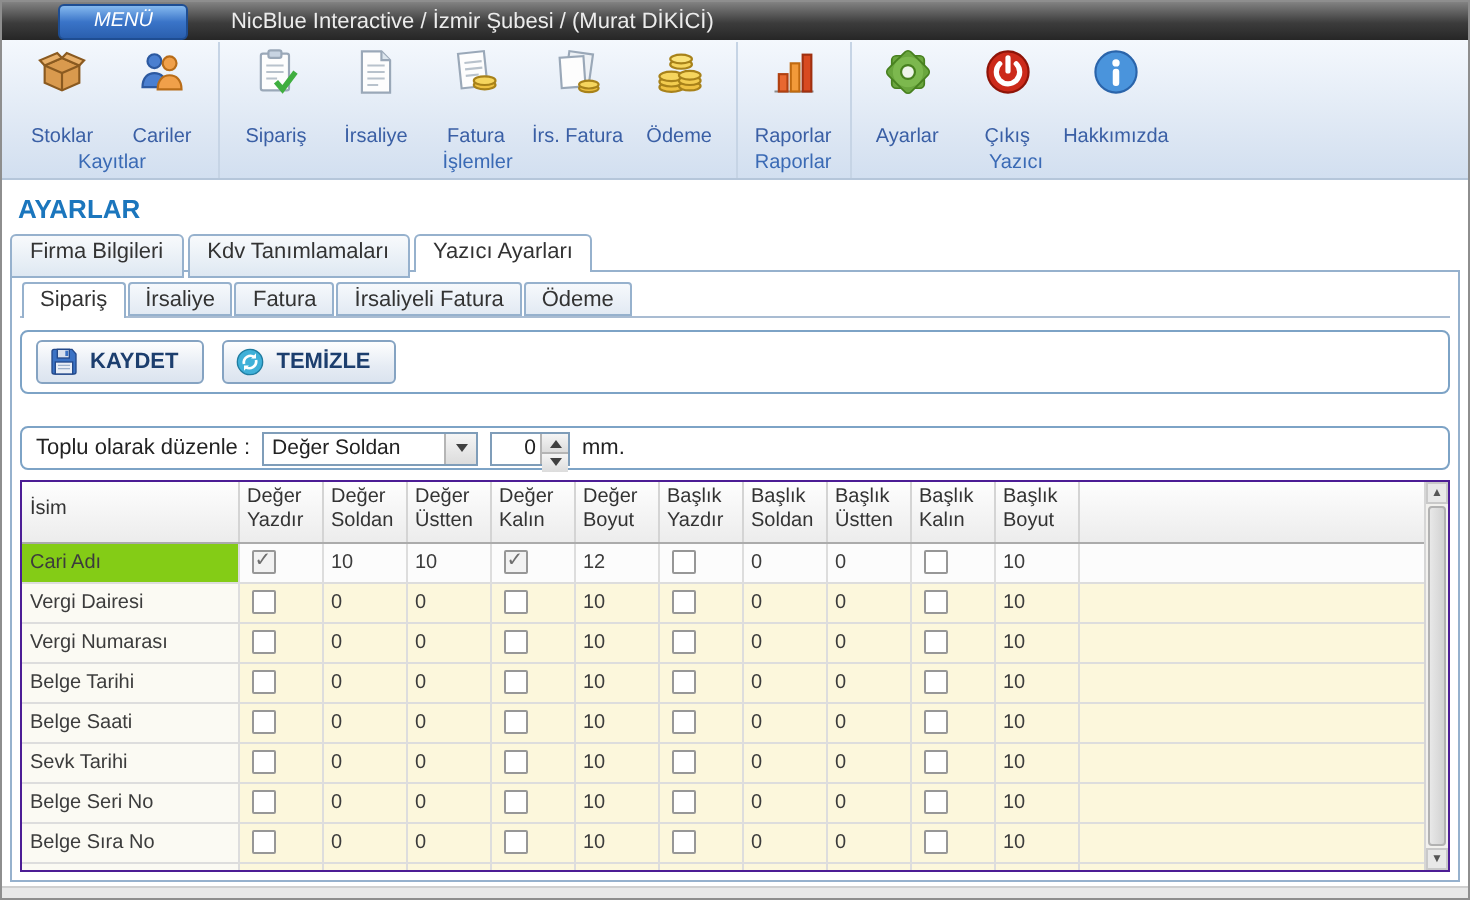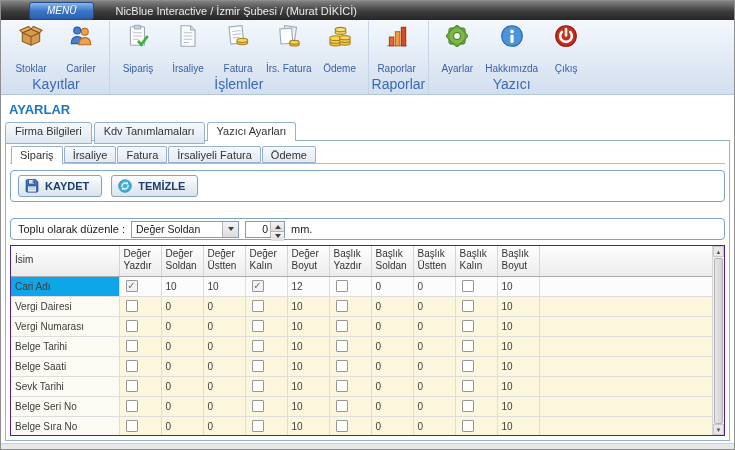--- a/index.html
+++ b/index.html
@@ -11,21 +11,21 @@
   .win-title{color:#ececec;font-size:11px;margin-left:21px;white-space:nowrap;}
 
   
   .ribbon{flex:0 0 63px;background:linear-gradient(#f4f8fd,#dce6f3 70%,#d2dff0);border-bottom:1px solid #b5c6da;display:flex;padding:1px 2px 0;box-sizing:border-box;}
   .rb-group{display:flex;flex-direction:column;padding:0 3px;}
   .rb-group+.rb-group{border-left:1px solid #c6d4e5;}
   .rb-items{display:flex;flex:1;align-items:flex-start;}
   .rb-item{min-width:44px;padding:1px 3px;display:flex;flex-direction:column;align-items:center;gap:14px;cursor:default;}
   .rb-icon{height:27px;display:flex;align-items:center;justify-content:center;}
   .rb-label{font-size:10px;color:#3a5fa5;white-space:nowrap;}
-  .rb-group-label{text-align:center;font-size:14px;color:#3a6ab5;padding:1px 0 2px;}
+  .rb-group-label{text-align:center;font-size:10px;color:#3a6ab5;padding:1px 0 2px;}
 
   
   .content{flex:1;background:#fff;display:flex;flex-direction:column;overflow:hidden;}
   .page-title{color:#1b76bd;font-weight:bold;font-size:13px;margin:7px 0 5px 8px;}
   .main-tabs{display:flex;height:18px;padding-left:4px;position:relative;z-index:3;}
   .tab{box-sizing:border-box;height:22px;padding:2px 9px 0;margin-right:2px;font-size:11px;color:#333;background:linear-gradient(#f8fafc,#dee8f2);border:1px solid #96b1cd;border-radius:3px 3px 0 0;cursor:default;white-space:nowrap;}
   .tab.active{height:19px;background:#fff;border-bottom:none;position:relative;z-index:4;}
 
   .main-panel{flex:1;margin:0 4px 2px;border:1px solid #96b1cd;background:#fff;padding:5px 4px 4px;box-sizing:border-box;display:flex;flex-direction:column;overflow:hidden;position:relative;z-index:2;}
 
@@ -53,21 +53,21 @@
   .table-wrap{margin-top:5px;border:1px solid #4c1d95;position:relative;flex:1;overflow:hidden;box-sizing:border-box;}
   #grid{border-collapse:collapse;table-layout:fixed;width:100%;}
   #grid th{box-sizing:border-box;width:42px;height:30px;font-weight:normal;font-size:10px;color:#333;text-align:left;vertical-align:middle;padding:1px 2px 2px 4px;background:linear-gradient(#fefefe,#ececec);border-right:1px solid #d4d4d4;border-bottom:1px solid #ababab;line-height:1.25;}
   #grid th.col-name{width:108px;}
   #grid th.col-fill{width:auto;border-right:none;}
   #grid td{box-sizing:border-box;height:20px;font-size:10px;color:#3c3c3c;padding:0 2px 0 4px;border-right:1px solid #ddd;border-bottom:1px solid #ddd;vertical-align:middle;white-space:nowrap;overflow:hidden;}
   #grid td.cell-fill{border-right:none;}
   .row-normal td{background:#fcf7dc;}
   .row-normal td.cell-name{background:#fbfaf3;}
   .row-selected td{background:#fcfcfc;}
-  .row-selected td.cell-name{background:#0ea5e9;}
+  .row-selected td.cell-name{background:#84cc16;}
   .row-highlight td{background:#d2e2f5;}
   .row-highlight td.cell-name{background:#d9e7f7;}
   .cb{display:inline-block;width:12px;height:12px;box-sizing:border-box;border:1px solid #979797;background:#fff;border-radius:1px;font-size:10px;line-height:10px;color:#6e6e6e;text-align:center;vertical-align:middle;margin-left:2px;}
   .cb.checked{background:#f2f2f2;}
 
   .scrollbar{position:absolute;top:0;right:0;bottom:0;width:11px;background:#f2f1ee;border-left:1px solid #d6d6d6;display:flex;flex-direction:column;z-index:5;}
   .sb-btn{flex:0 0 11px;background:#e8e8e8;border:1px solid #c9c9c9;font-size:6px;color:#555;display:flex;align-items:center;justify-content:center;box-sizing:border-box;}
   .sb-btn.down{margin-top:auto;}
   .sb-thumb{margin:1px 1px 0;height:168px;background:linear-gradient(90deg,#e8e8e8,#d2d2d2);border:1px solid #b2b2b2;border-radius:2px;}
 
@@ -210,36 +210,36 @@
                 </g>
                 <circle cx="12" cy="12" r="7" fill="#7cb84e"></circle>
                 <circle cx="12" cy="12" r="3.2" fill="#eef4ea" stroke="#47801f"></circle>
               </svg>
           </span>
           <span class="rb-label">Ayarlar</span>
         </div>
         <div class="rb-item">
           <span class="rb-icon">
             <svg width="26" height="26" viewBox="0 0 24 24">
+                <circle cx="12" cy="12" r="9.5" fill="#cc2a1a" stroke="#8e1408"></circle>
+                <path d="M12 5.5v6" stroke="#fff" stroke-width="2.4" stroke-linecap="round"></path>
+                <path d="M8.2 8.2a5.4 5.4 0 1 0 7.6 0" fill="none" stroke="#fff" stroke-width="2.4" stroke-linecap="round"></path>
+              </svg>
+          </span>
+          <span class="rb-label">Çıkış</span>
+        </div>
+        <div class="rb-item">
+          <span class="rb-icon">
+            <svg width="26" height="26" viewBox="0 0 24 24">
                 <circle cx="12" cy="12" r="9.5" fill="#4a94dc" stroke="#2a64aa"></circle>
                 <circle cx="12" cy="7.8" r="1.7" fill="#fff"></circle>
                 <rect x="10.5" y="10.5" width="3" height="8" rx="1.4" fill="#fff"></rect>
               </svg>
           </span>
           <span class="rb-label">Hakkımızda</span>
-        </div>
-        <div class="rb-item">
-          <span class="rb-icon">
-            <svg width="26" height="26" viewBox="0 0 24 24">
-                <circle cx="12" cy="12" r="9.5" fill="#cc2a1a" stroke="#8e1408"></circle>
-                <path d="M12 5.5v6" stroke="#fff" stroke-width="2.4" stroke-linecap="round"></path>
-                <path d="M8.2 8.2a5.4 5.4 0 1 0 7.6 0" fill="none" stroke="#fff" stroke-width="2.4" stroke-linecap="round"></path>
-              </svg>
-          </span>
-          <span class="rb-label">Çıkış</span>
         </div>
       </div>
       <div class="rb-group-label">Yazıcı</div>
     </div>
 
   </div>
 
   <div class="content">
     <div class="page-title">AYARLAR</div>
 

